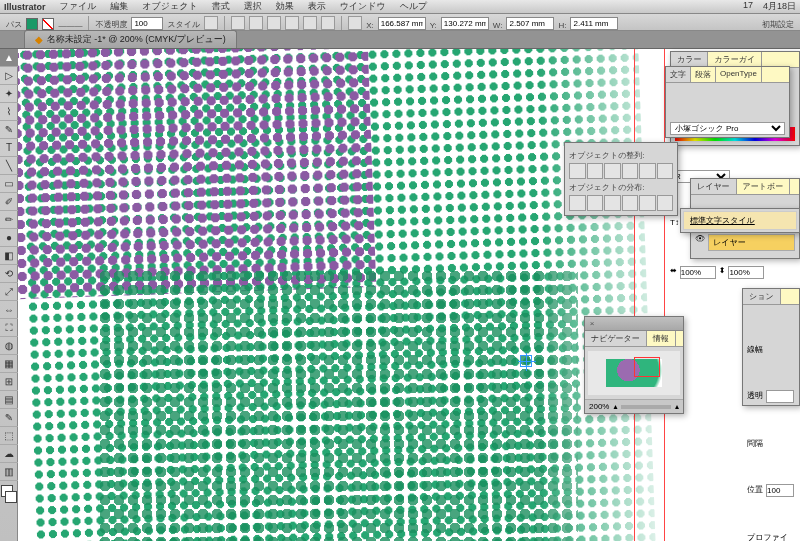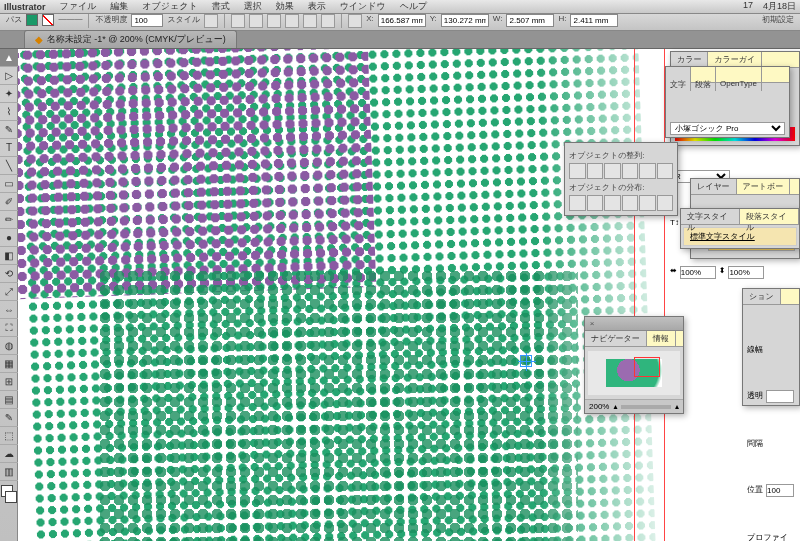--- a/index.html
+++ b/index.html
@@ -1,21 +1,21 @@
 <!DOCTYPE html>
 <html><head>
 <meta charset="utf-8">
 <style>
 * { margin: 0; padding: 0; box-sizing: border-box; font-family: "Hiragino Kaku Gothic Pro", sans-serif; }
 body { width: 800px; height: 541px; background: #a0a0a0; overflow: hidden; position: relative; }
 .menubar { height: 14px; background: linear-gradient(#e8e8e8, #c8c8c8); display: flex; align-items: center; font-size: 9px; padding: 0 4px; gap: 14px; border-bottom: 1px solid #888; }
 .menubar span { color: #333; }
 .menubar .appname { font-weight: bold; }
 .menubar .right { margin-left: auto; display: flex; gap: 10px; color: #333; }
-.opts { height: 17px; background: linear-gradient(#d8d8d8, #c4c4c4); border-bottom: 1px solid #888; display: flex; align-items: flex-start; font-size: 8px; padding: 0 6px; gap: 4px; }
+.opts { height: 17px; background: linear-gradient(#d8d8d8, #c4c4c4); border-bottom: 1px solid #888; display: flex; align-items: flex-end; font-size: 8px; padding: 0 6px; gap: 4px; }
 .opts .lbl { color: #444; }
 .opts .sw { width: 12px; height: 12px; border: 1px solid #666; }
 .opts .fill { background: #1a9968; }
 .opts .none { background: #fff; position: relative; }
 .opts .none::after { content: ""; position: absolute; inset: 0; background: linear-gradient(to top right, transparent 45%, red 45%, red 55%, transparent 55%); }
 .opts input { width: 48px; height: 13px; font-size: 8px; border: 1px solid #888; background: #fff; padding: 0 2px; }
 .opts input.w { width: 32px; }
 .opts .icn { width: 14px; height: 14px; border: 1px solid #999; background: #e0e0e0; }
 .opts .sep { width: 1px; height: 14px; background: #999; margin: 0 2px; }
 .opts .right { margin-left: auto; }
@@ -40,21 +40,21 @@
 .panel .tabs .t.act { background: #d6d6d6; }
 .panel .body { padding: 4px; }
 .panel .row { display: flex; align-items: flex-start; gap: 3px; margin-bottom: 3px; margin-top: 35px; }
 .panel input, .panel select { font-size: 8px; border: 1px solid #999; height: 13px; background: #fff; }
 .panel .btn { width: 18px; height: 16px; border: 1px solid #999; background: #e4e4e4; }
 
 .p-color { top: 51px; right: 0; width: 130px; }
 .p-color .spectrum { height: 14px; background: linear-gradient(to right, #f00, #ff0, #0f0, #0ff, #00f, #f0f, #f00); margin-top: 4px; }
 
 .p-char { top: 66px; right: 10px; width: 125px; height: 72px; }
-.p-char .tabs .t { font-size: 8px; padding: 12px 4px; }
+.p-char .tabs .t { font-size: 8px; padding: 2px 4px; }
 .p-char select { width: 118px; }
 .p-char input { width: 36px; }
 
 .p-align { top: 142px; left: 564px; width: 114px; }
 .p-align .sect { color: #444; margin: 3px 0 2px; font-size: 8px; }
 .p-align .btnrow { display: flex; gap: 1px; }
 
 .p-layer { top: 178px; right: 0; width: 110px; }
 .p-layer .row .lay { flex: 1; background: #f6d060; padding: 2px 4px; border: 1px solid #aaa; }
 
@@ -263,24 +263,20 @@
   </div>
   <div class="body">
     <div class="row">
       <span>👁</span>
       <div class="lay">レイヤー</div>
     </div>
   </div>
 </div>
 
 <div class="panel p-style">
-  <div class="tabs">
-    <div class="t act">文字スタイル</div>
-    <div class="t">段落スタイル</div>
-  </div>
   <div class="item">標準文字スタイル</div>
 </div>
 
 <div class="panel p-link">
   <div class="tabs">
       <div class="t act">ション</div>
     </div>
   <div class="body">
     <div class="row">
         <span>線幅</span>

